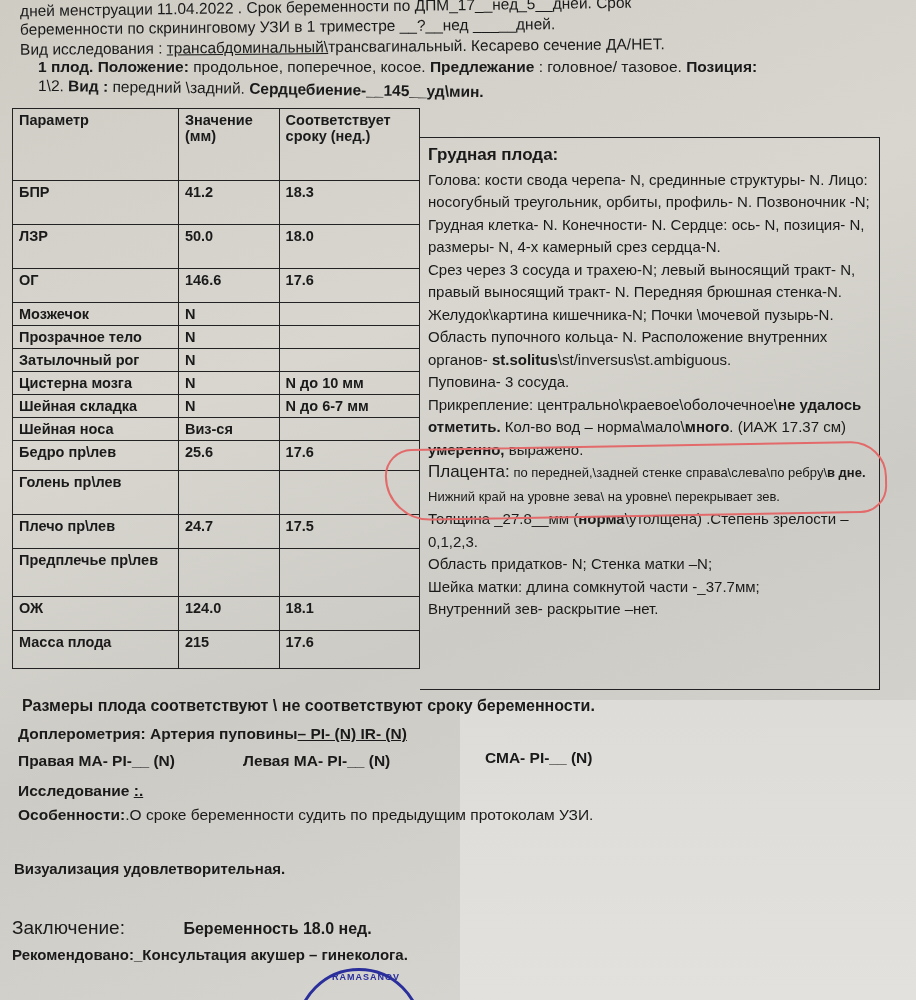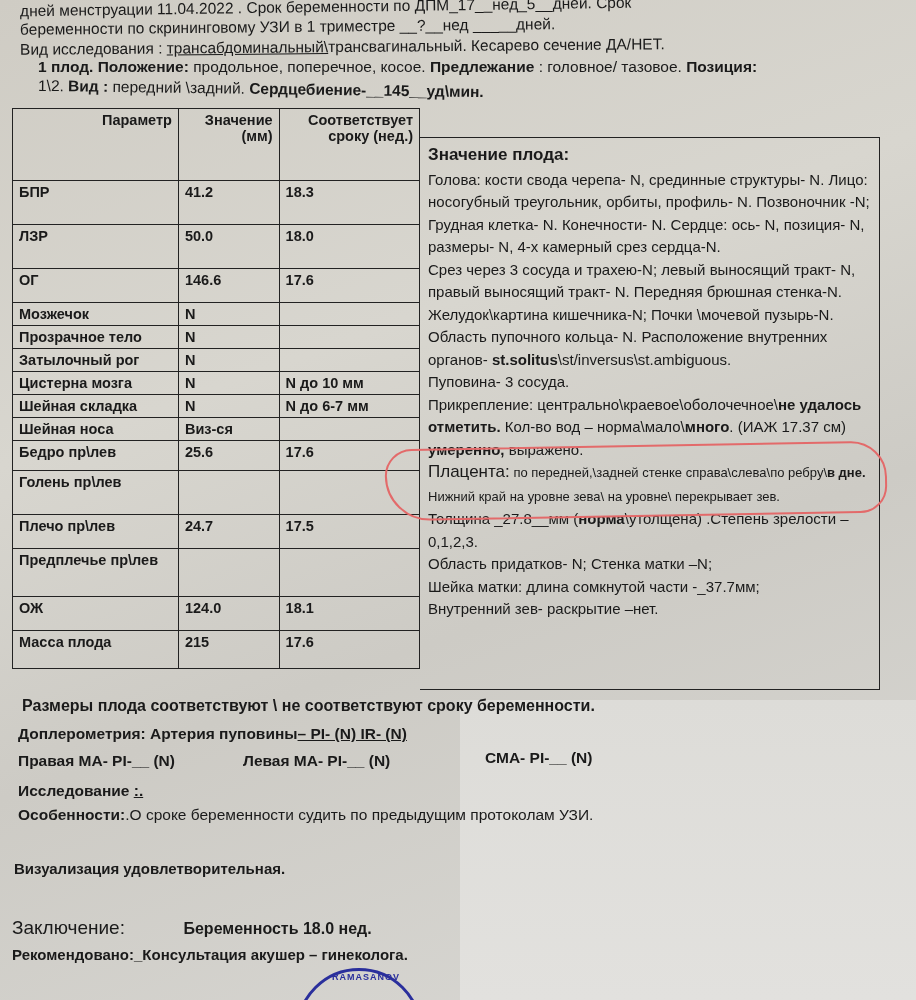--- a/index.html
+++ b/index.html
@@ -58,21 +58,21 @@
 </div>
 <div class="line" style="left:38px;top:58px;">
   <span class="b">1 плод. Положение:</span><span> продольное, поперечное, косое. </span><span class="b">Предлежание</span><span> : головное/ тазовое. </span><span class="b">Позиция:</span>
 </div>
 <div class="line" style="left:38px;top:80px;transform:rotate(0.8deg);">
   <span>1\2. </span><span class="b">Вид : </span><span>передний \задний. </span><span class="b">Сердцебиение-__145__уд\мин.</span>
 </div>
 
 <table class="params">
   <tbody>
-      <tr style="height:72px;text-align:right;">
+      <tr style="height:72px;">
     <td class="col1">Параметр</td>
     <td class="col2">Значение (мм)</td>
     <td class="col3">Соответствует сроку (нед.)</td>
   </tr>
   <tr style="height:44px;">
         <td>БПР</td>
         <td>41.2</td>
         <td>18.3</td>
       </tr>
   <tr style="height:44px;">
@@ -142,21 +142,21 @@
       </tr>
   <tr style="height:38px;">
         <td>Масса плода</td>
         <td>215</td>
         <td>17.6</td>
       </tr>
 </tbody>
   </table>
 
 <div class="anat">
-  <h3>Значение плода:</h3>
+  <h3>Грудная плода:</h3>
   <p>Голова: кости свода черепа- N, срединные структуры- N. Лицо: носогубный треугольник, орбиты, профиль- N. Позвоночник -N; Грудная клетка- N. Конечности- N. Сердце: ось- N, позиция- N, размеры- N, 4-х камерный срез сердца-N.</p>
   <p><span>Срез через 3 сосуда и трахею-N; левый выносящий тракт- N, правый выносящий тракт- N. Передняя брюшная стенка-N. Желудок\картина кишечника-N; Почки \мочевой пузырь-N. Область пупочного кольца- N. Расположение внутренних органов-</span> <span class="b">st.solitus</span><span>\st/inversus\st.ambiguous.</span></p>
   <p>Пуповина- 3 сосуда.</p>
   <p><span>Прикрепление: центрально\краевое\оболочечное\</span><span class="b">не удалось отметить.</span><span> Кол-во вод – норма\мало\</span><span class="b">много</span><span>. (ИАЖ 17.37 см) </span><span class="b">умеренно,</span><span> выражено.</span></p>
   <p><span style="font-size:17px;">Плацента:</span><span class="small"> по передней,\задней стенке справа\слева\по ребру\</span><span class="small b">в дне.</span><span class="small"> Нижний край  на  уровне зева\  на уровне\ перекрывает зев.</span></p>
   <p><span>Толщина _27.8__мм (</span><span class="b">норма</span><span>\утолщена) .Степень зрелости – 0,1,2,3.</span></p>
   <p>Область придатков- N; Стенка матки –N;</p>
   <p>Шейка матки: длина сомкнутой части -_37.7мм;</p>
   <p>Внутренний зев- раскрытие –нет.</p>
 </div>

